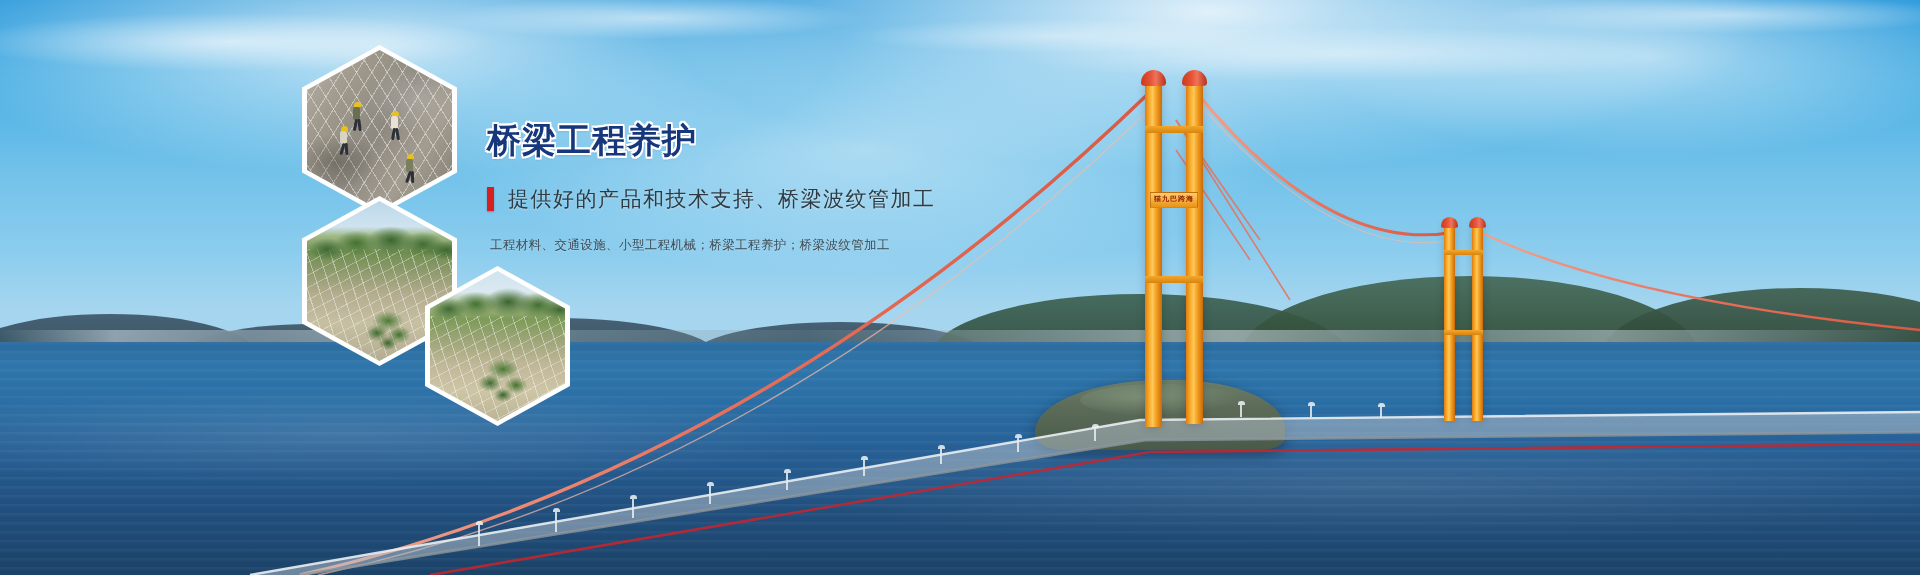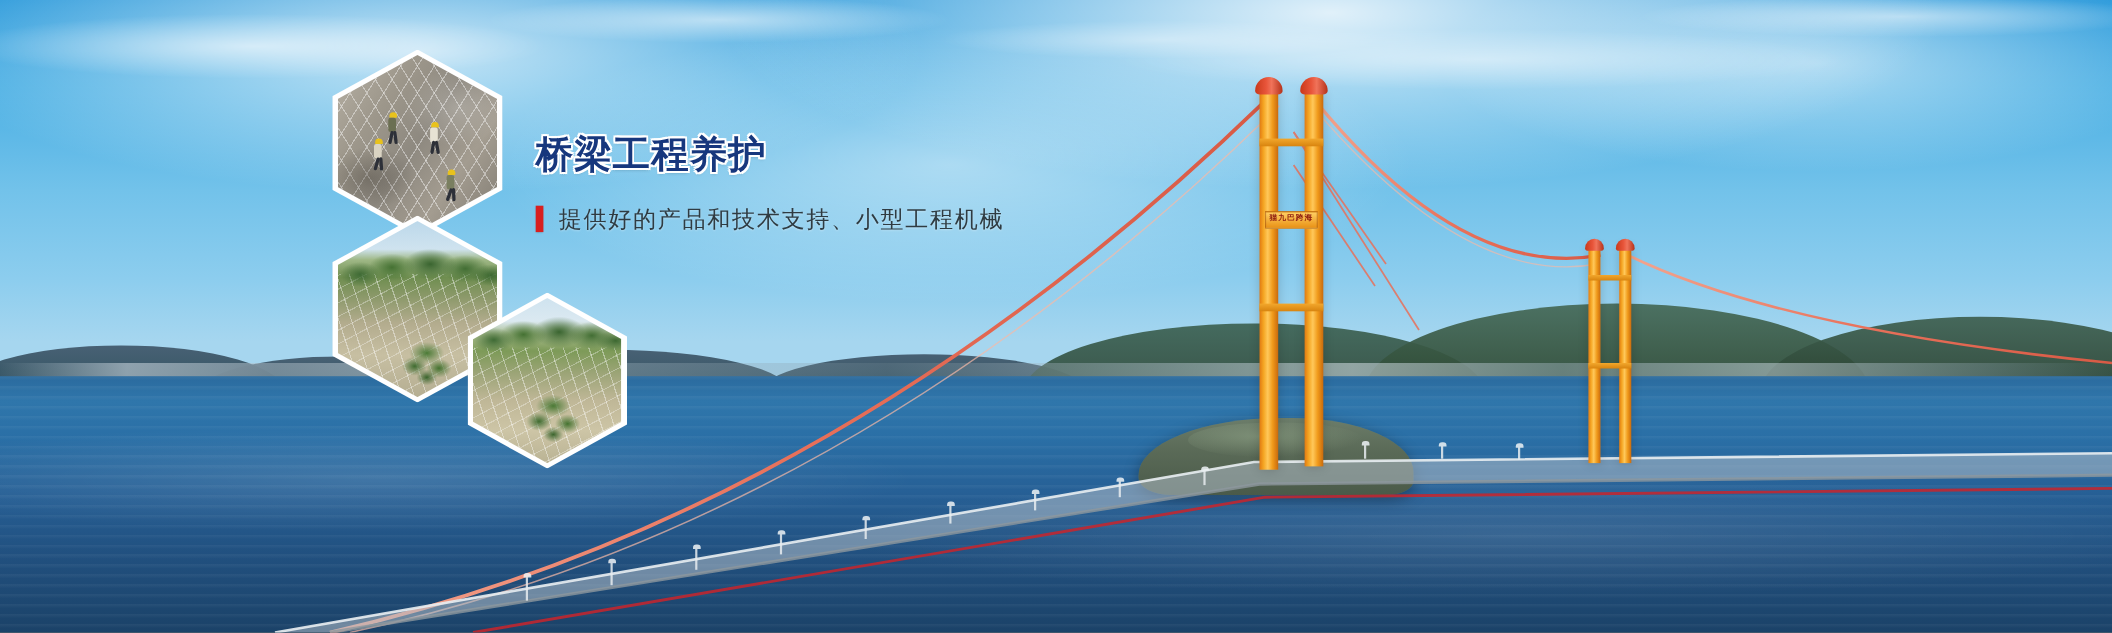--- a/index.html
+++ b/index.html
@@ -434,21 +434,22 @@
   </div>
 
   <div class="copy">
 
     <div class="headline">
       <span class="h-primary">桥梁工程养护</span>
     </div>
 
     <div class="subhead">
       <span class="sub-bar"></span>
-      <span class="sub-text">提供好的产品和技术支持、小型工程机械</span>
+      <span class="sub-text">提供好的产品和技术支持、桥梁波纹管加工</span>
     </div>
 
     <div class="body-copy">
+      <div>工程材料、交通设施、小型工程机械；桥梁工程养护；桥梁波纹管加工</div>
     </div>
 
   </div>
 
 </div>
 
 </body></html>

